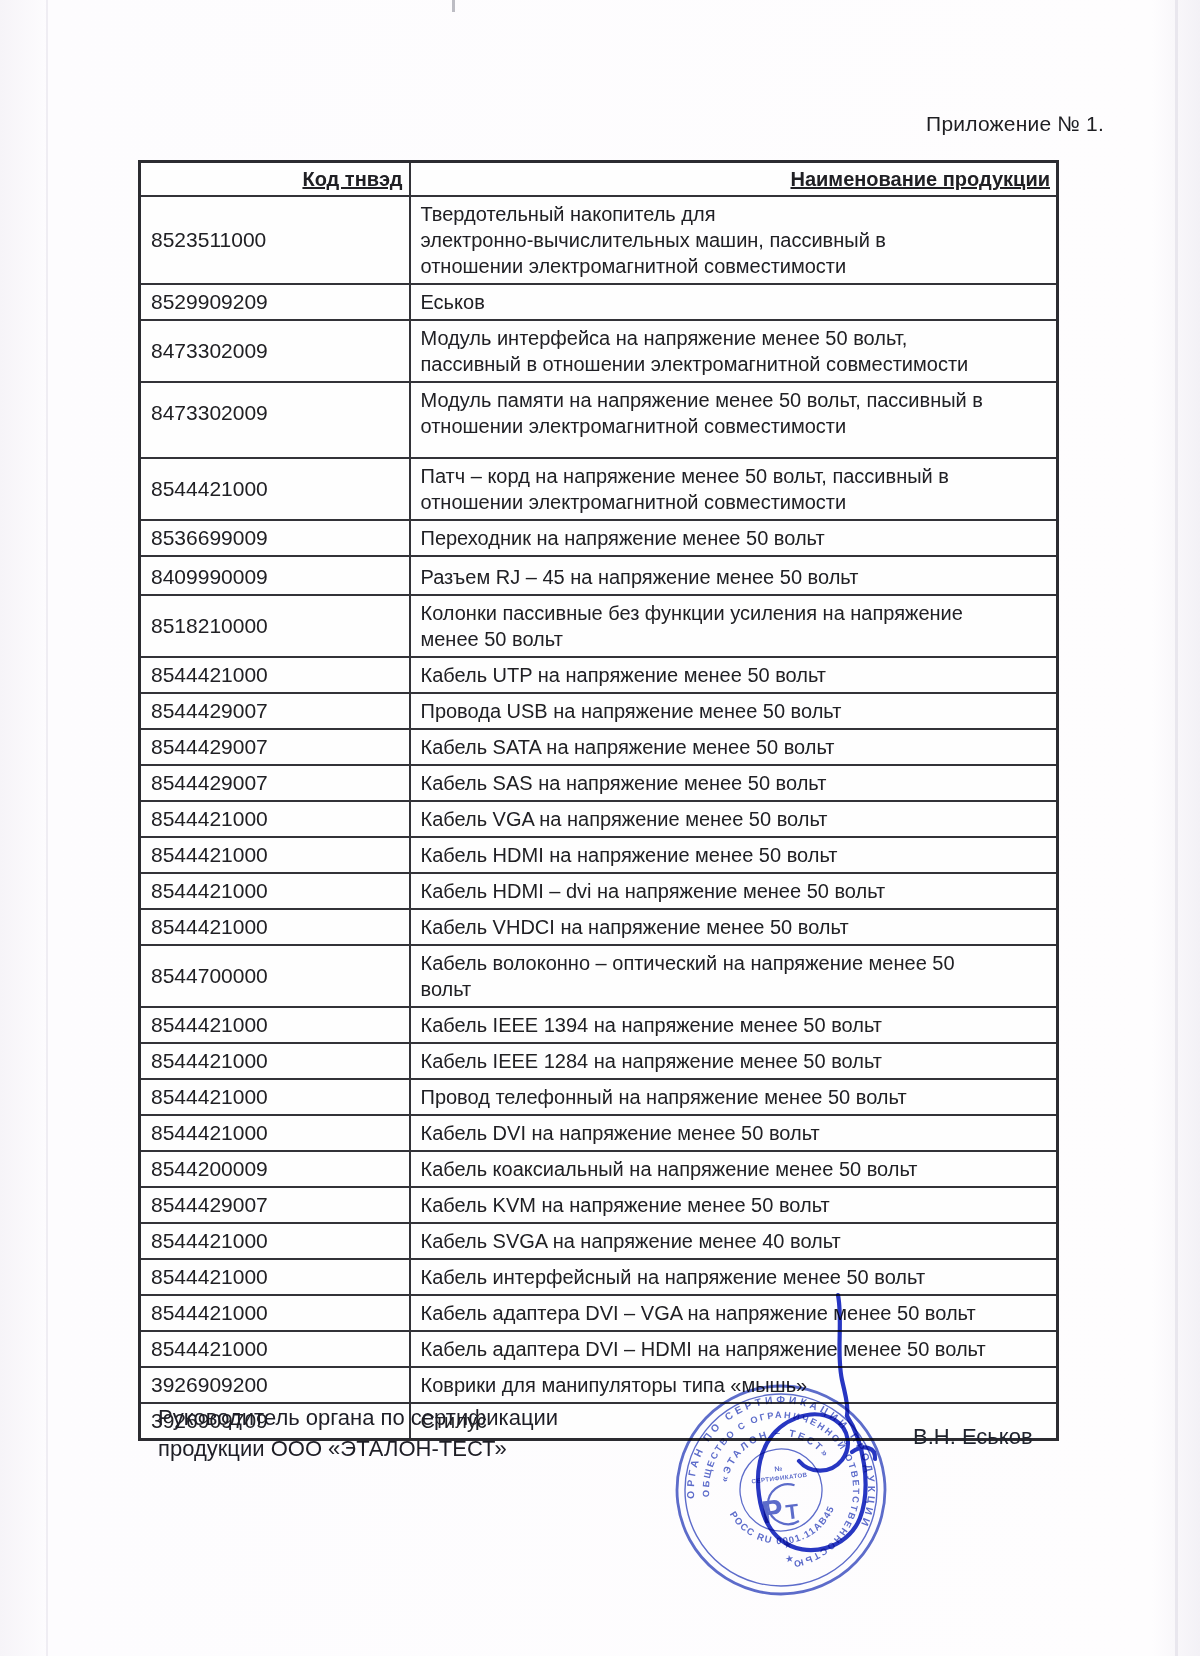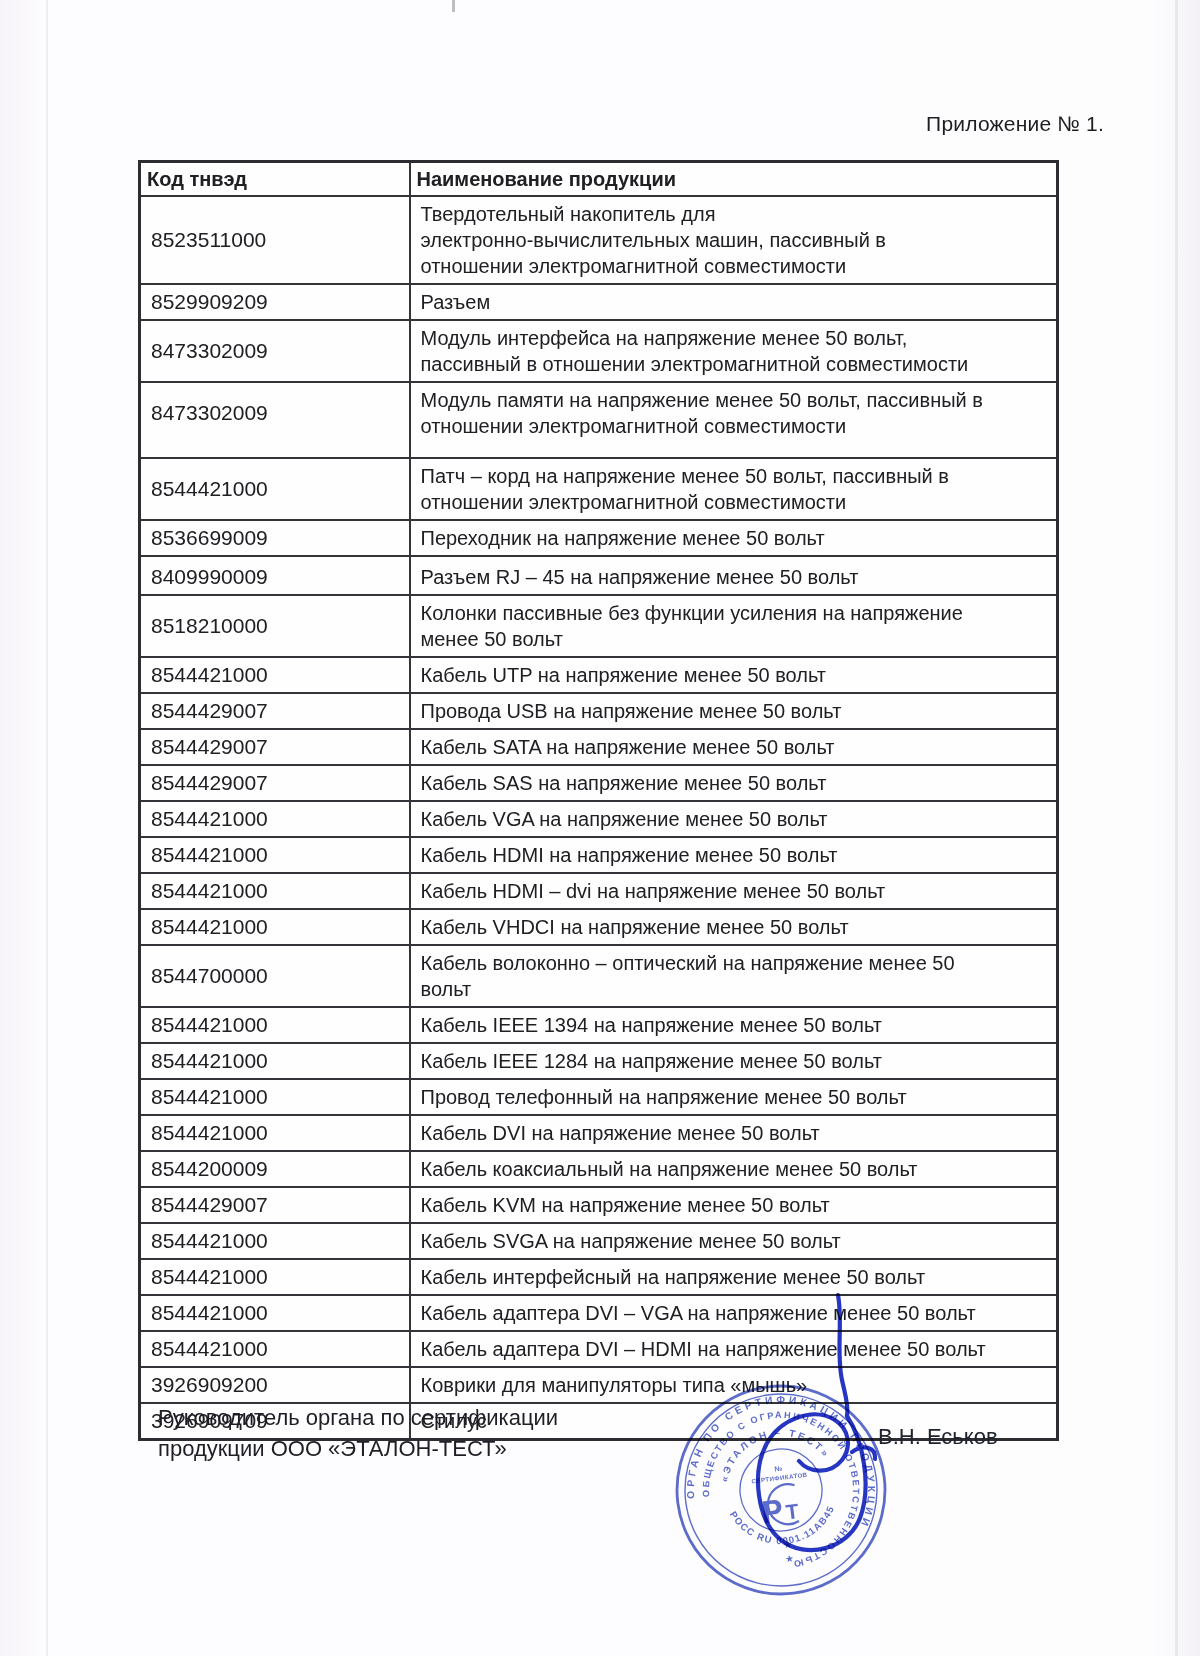--- a/index.html
+++ b/index.html
@@ -25,36 +25,36 @@
     background:#fefefe;
   }
   table.doc col.c1{width:270px;}
   table.doc th, table.doc td{
     border:2px solid #333338;
     font-size:20px;line-height:26px;color:#202024;
     vertical-align:middle;
   }
   table.doc{border:3px solid #2c2c31;}
   table.doc th{
-    font-weight:bold;text-align:left;padding:3px 6px;font-size:20px;
+    font-weight:bold;text-align:right;padding:3px 6px;font-size:20px;text-decoration:underline;
   }
   table.doc td{padding:4px 10px;margin-top:14px;}
   table.doc td:first-child{text-align:left;white-space:nowrap;font-size:21px;}
   table.doc td:last-child{white-space:pre-line;text-align:left;}
   table.doc tbody tr{height:28px;}
   
   table.doc tbody tr:nth-child(4) td{padding-bottom:18px;}
   table.doc tbody tr:nth-child(7) td{padding-top:7px;}
 
   .footer-left{
     position:absolute;left:158px;top:1402px;
     font-size:22px;line-height:31px;color:#1e1e26;
   }
   .signer-name{
-    position:absolute;left:878px;top:1424px;
+    position:absolute;left:913px;top:1424px;
     font-size:22px;color:#20242e;z-index:4;
   }
 
   .stamp{
     position:absolute;left:663px;top:1372px;width:236px;height:236px;
     filter:blur(0.3px);mix-blend-mode:multiply;z-index:2;
   }
   .signature{
     position:absolute;left:0;top:0;width:1200px;height:1656px;
     z-index:3;pointer-events:none;mix-blend-mode:multiply;
@@ -83,21 +83,21 @@
     </thead>
     <tbody>
         <tr>
           <td>8523511000</td>
           <td>Твердотельный накопитель для
 электронно-вычислительных машин, пассивный в
 отношении электромагнитной совместимости</td>
         </tr>
         <tr>
           <td>8529909209</td>
-          <td>Разъем</td>
+          <td>Еськов</td>
         </tr>
         <tr>
           <td>8473302009</td>
           <td>Модуль интерфейса на напряжение менее 50 вольт,
 пассивный в отношении электромагнитной совместимости</td>
         </tr>
         <tr>
           <td>8473302009</td>
           <td>Модуль памяти на напряжение менее 50 вольт, пассивный в
 отношении электромагнитной совместимости</td>
@@ -176,21 +176,21 @@
         <tr>
           <td>8544200009</td>
           <td>Кабель коаксиальный на напряжение менее 50 вольт</td>
         </tr>
         <tr>
           <td>8544429007</td>
           <td>Кабель KVM на напряжение менее 50 вольт</td>
         </tr>
         <tr>
           <td>8544421000</td>
-          <td>Кабель SVGA на напряжение менее 50 вольт</td>
+          <td>Кабель SVGA на напряжение менее 40 вольт</td>
         </tr>
         <tr>
           <td>8544421000</td>
           <td>Кабель интерфейсный на напряжение менее 50 вольт</td>
         </tr>
         <tr>
           <td>8544421000</td>
           <td>Кабель адаптера DVI – VGA на напряжение менее 50 вольт</td>
         </tr>
         <tr>

